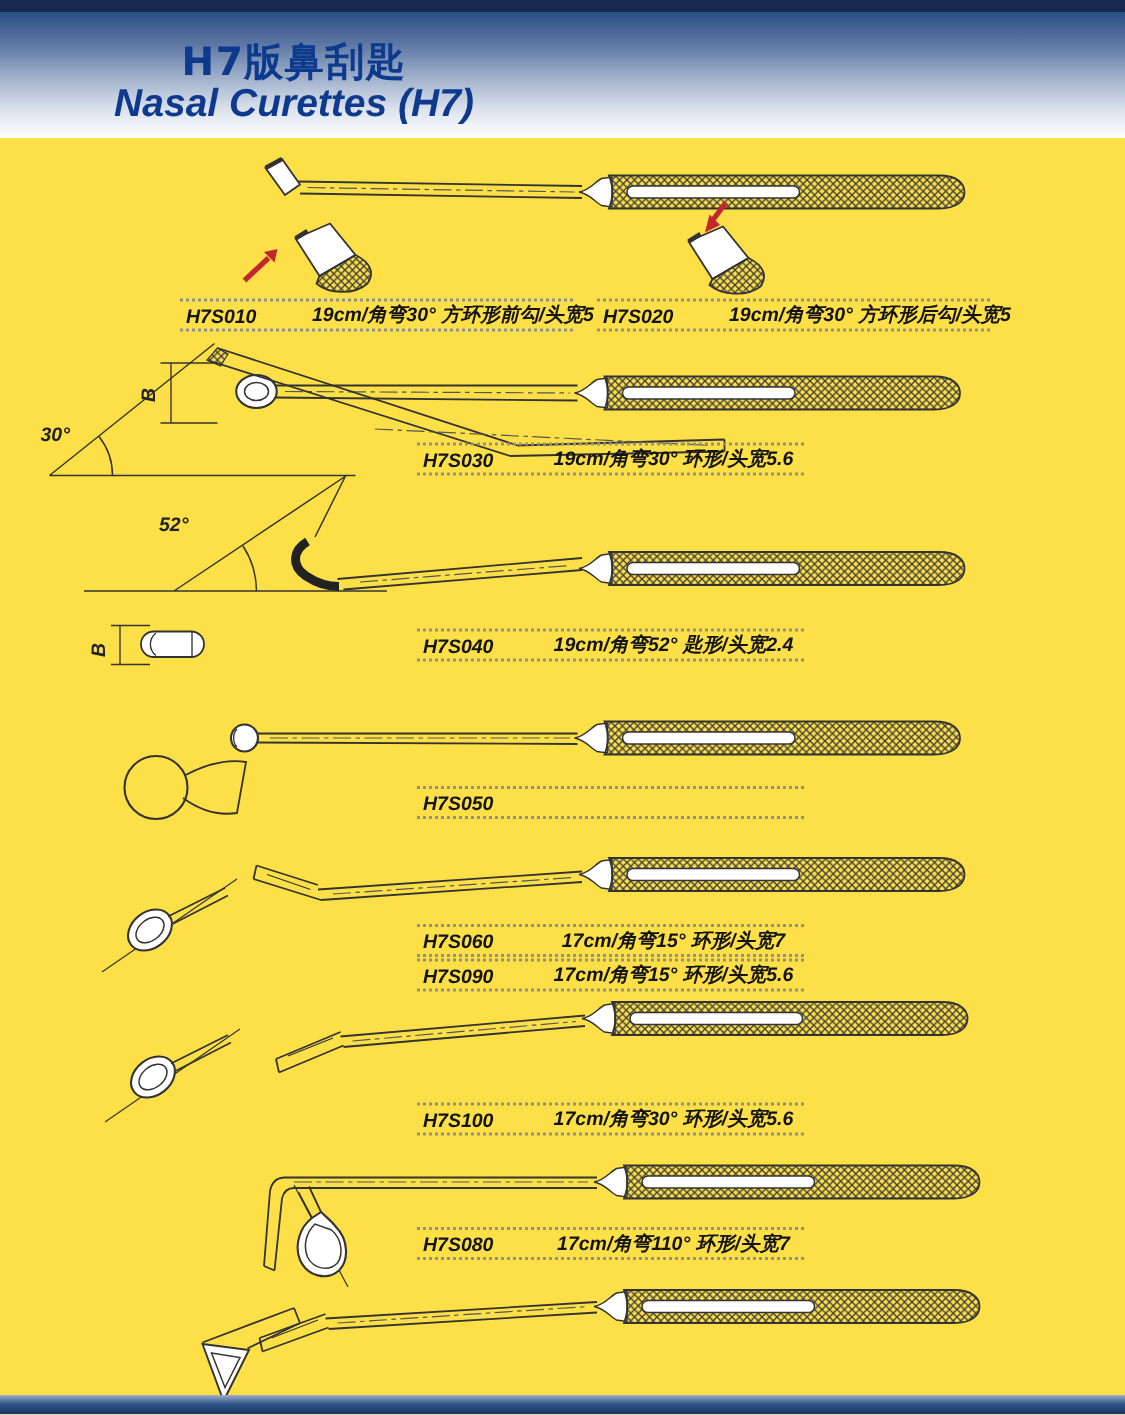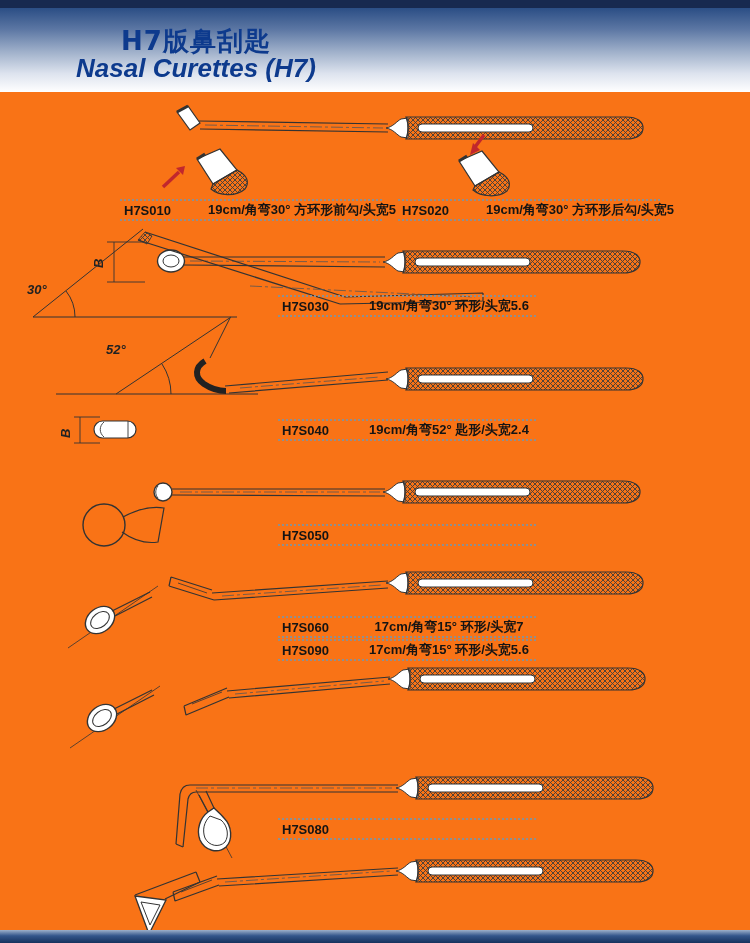--- a/index.html
+++ b/index.html
@@ -1,30 +1,30 @@
 <!DOCTYPE html>
 <html><head>
 <meta charset="utf-8">
 <style>
   *{margin:0;padding:0;box-sizing:border-box}
   html,body{background:#ffffff}
-  .page{position:relative;width:750px;height:943px;background:#f97316;overflow:hidden;
+  .page{position:relative;width:750px;height:943px;background:#fde047;overflow:hidden;
         font-family:"Liberation Sans","DejaVu Sans",sans-serif}
   .topbar{position:absolute;top:0;left:0;right:0;height:8px;background:#17294f}
   .header-grad{position:absolute;top:8px;left:0;right:0;height:84px;
         background:linear-gradient(180deg,#2b4e85 0%,#5b76a3 25%,#9fb0ca 52%,#dde3ee 78%,#ffffff 100%)}
   .title-zh{position:absolute;top:24px;left:0;width:392px;text-align:center;
         font-size:26px;font-weight:bold;color:#0d3a8d;letter-spacing:1px;
         font-family:"DejaVu Sans","Liberation Sans",sans-serif}
   .title-en{position:absolute;top:53px;left:0;width:392px;text-align:center;
         font-size:26px;font-style:italic;font-weight:bold;color:#0d3a8d}
   .drawing{position:absolute;top:0;left:0;width:750px;height:943px}
   .plabel{position:absolute;display:flex;align-items:center;justify-content:space-between;
         border-top:2px dotted #8f8f8f;border-bottom:2px dotted #8f8f8f;
-        padding:2px 4px;font-size:13px;font-weight:bold;color:#141414;
+        padding:2px 4px;font-size:13px;font-style:italic;font-weight:bold;color:#141414;
         background:transparent;height:22px}
   .pcode{min-width:84px;white-space:nowrap}
   .pspec{flex:1;text-align:center;white-space:nowrap}
   .bottombar{position:absolute;bottom:0;left:0;right:0;height:13px;
         background:linear-gradient(180deg,#9db0ca 0%,#33568b 45%,#16315c 100%)}
   svg text{font-family:"Liberation Sans","DejaVu Sans",sans-serif;
         font-style:italic;font-weight:bold;font-size:13px;fill:#222}
 </style>
 </head>
 <body>
@@ -181,18 +181,23 @@
     <span class="pcode">H7S050</span>
   </div>
   <div class="plabel" style="left:278px;top:616px;width:258px">
     <span class="pcode">H7S060</span>
     <span class="pspec">17cm/角弯15° 环形/头宽7</span>
   </div>
   <div class="plabel" style="left:278px;top:639px;width:258px">
     <span class="pcode">H7S090</span>
     <span class="pspec">17cm/角弯15° 环形/头宽5.6</span>
   </div>
+  <div class="plabel" style="left:278px;top:735px;width:258px">
+    <span class="pcode">H7S100</span>
+    <span class="pspec">17cm/角弯30° 环形/头宽5.6</span>
+  </div>
   <div class="plabel" style="left:278px;top:818px;width:258px">
     <span class="pcode">H7S080</span>
+    <span class="pspec">17cm/角弯110° 环形/头宽7</span>
   </div>
 
   <div class="bottombar"></div>
 </div>
 
 </body></html>

